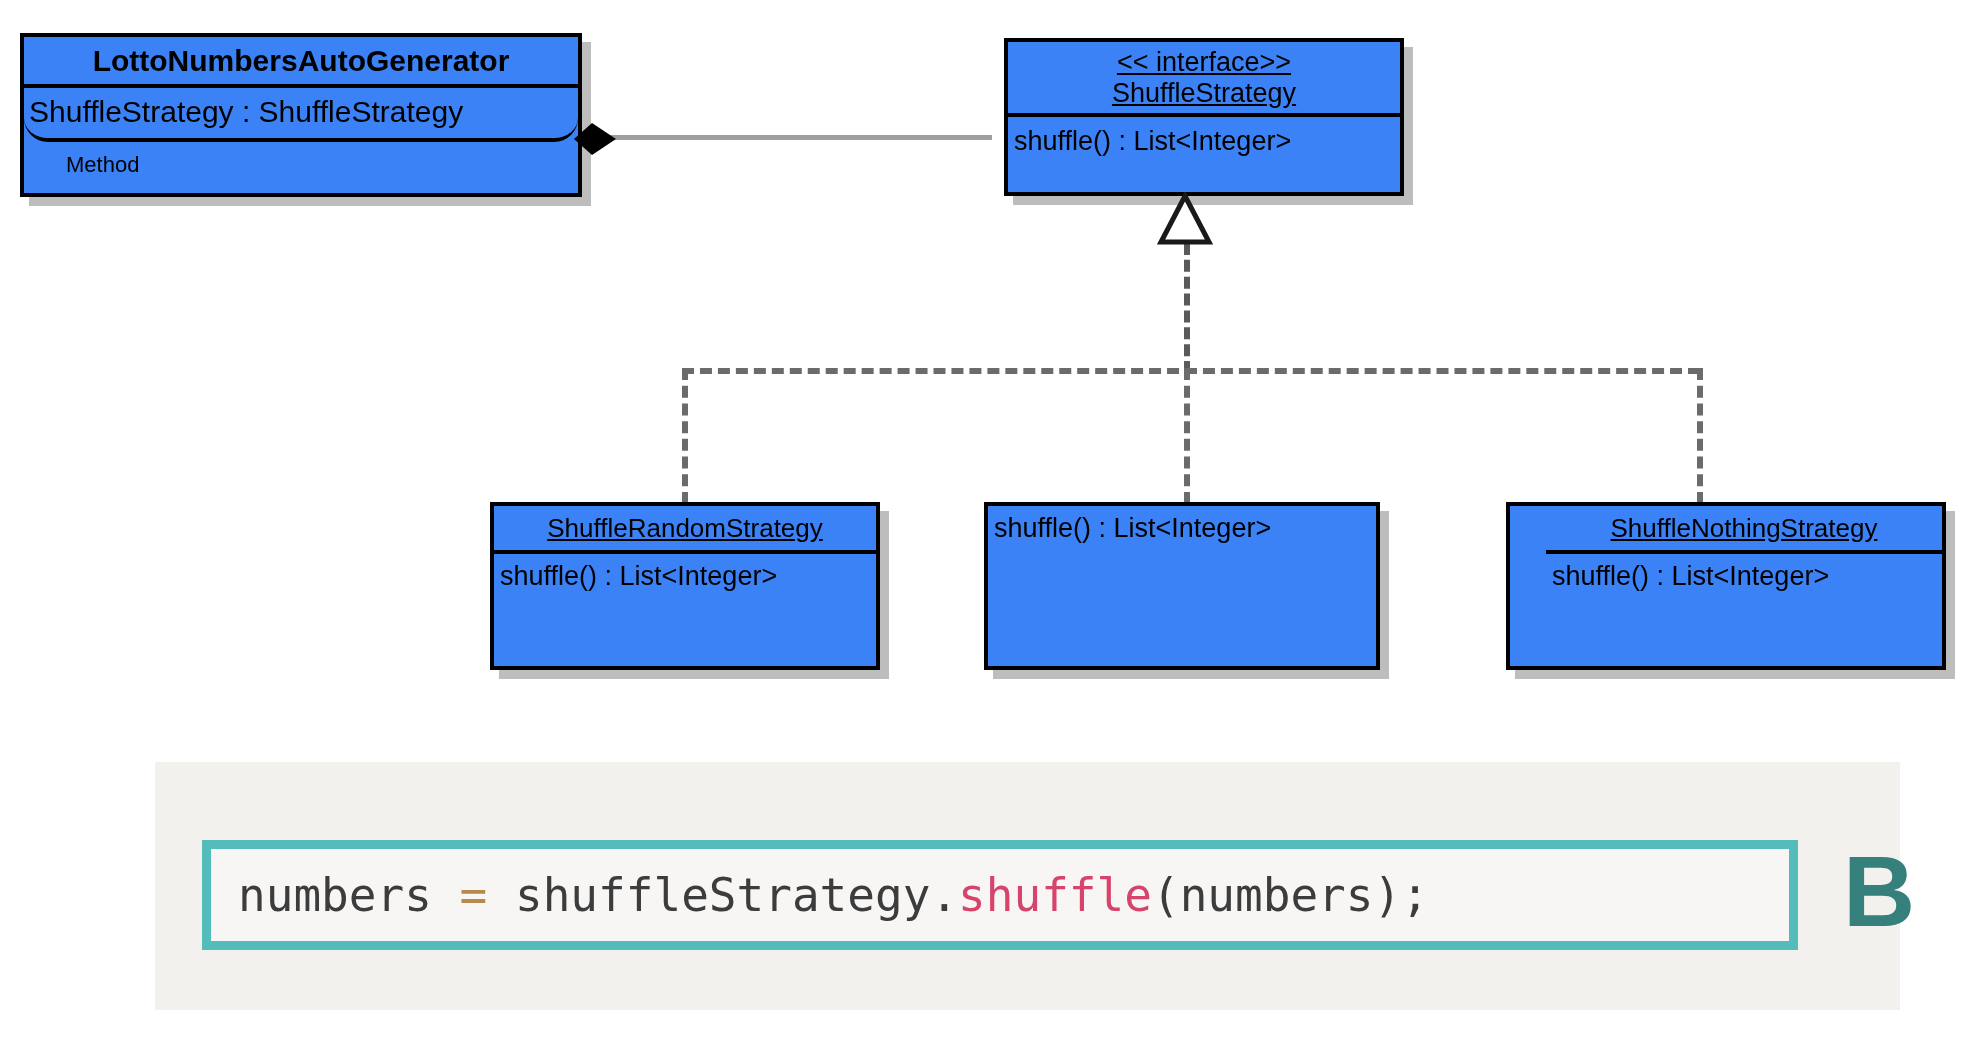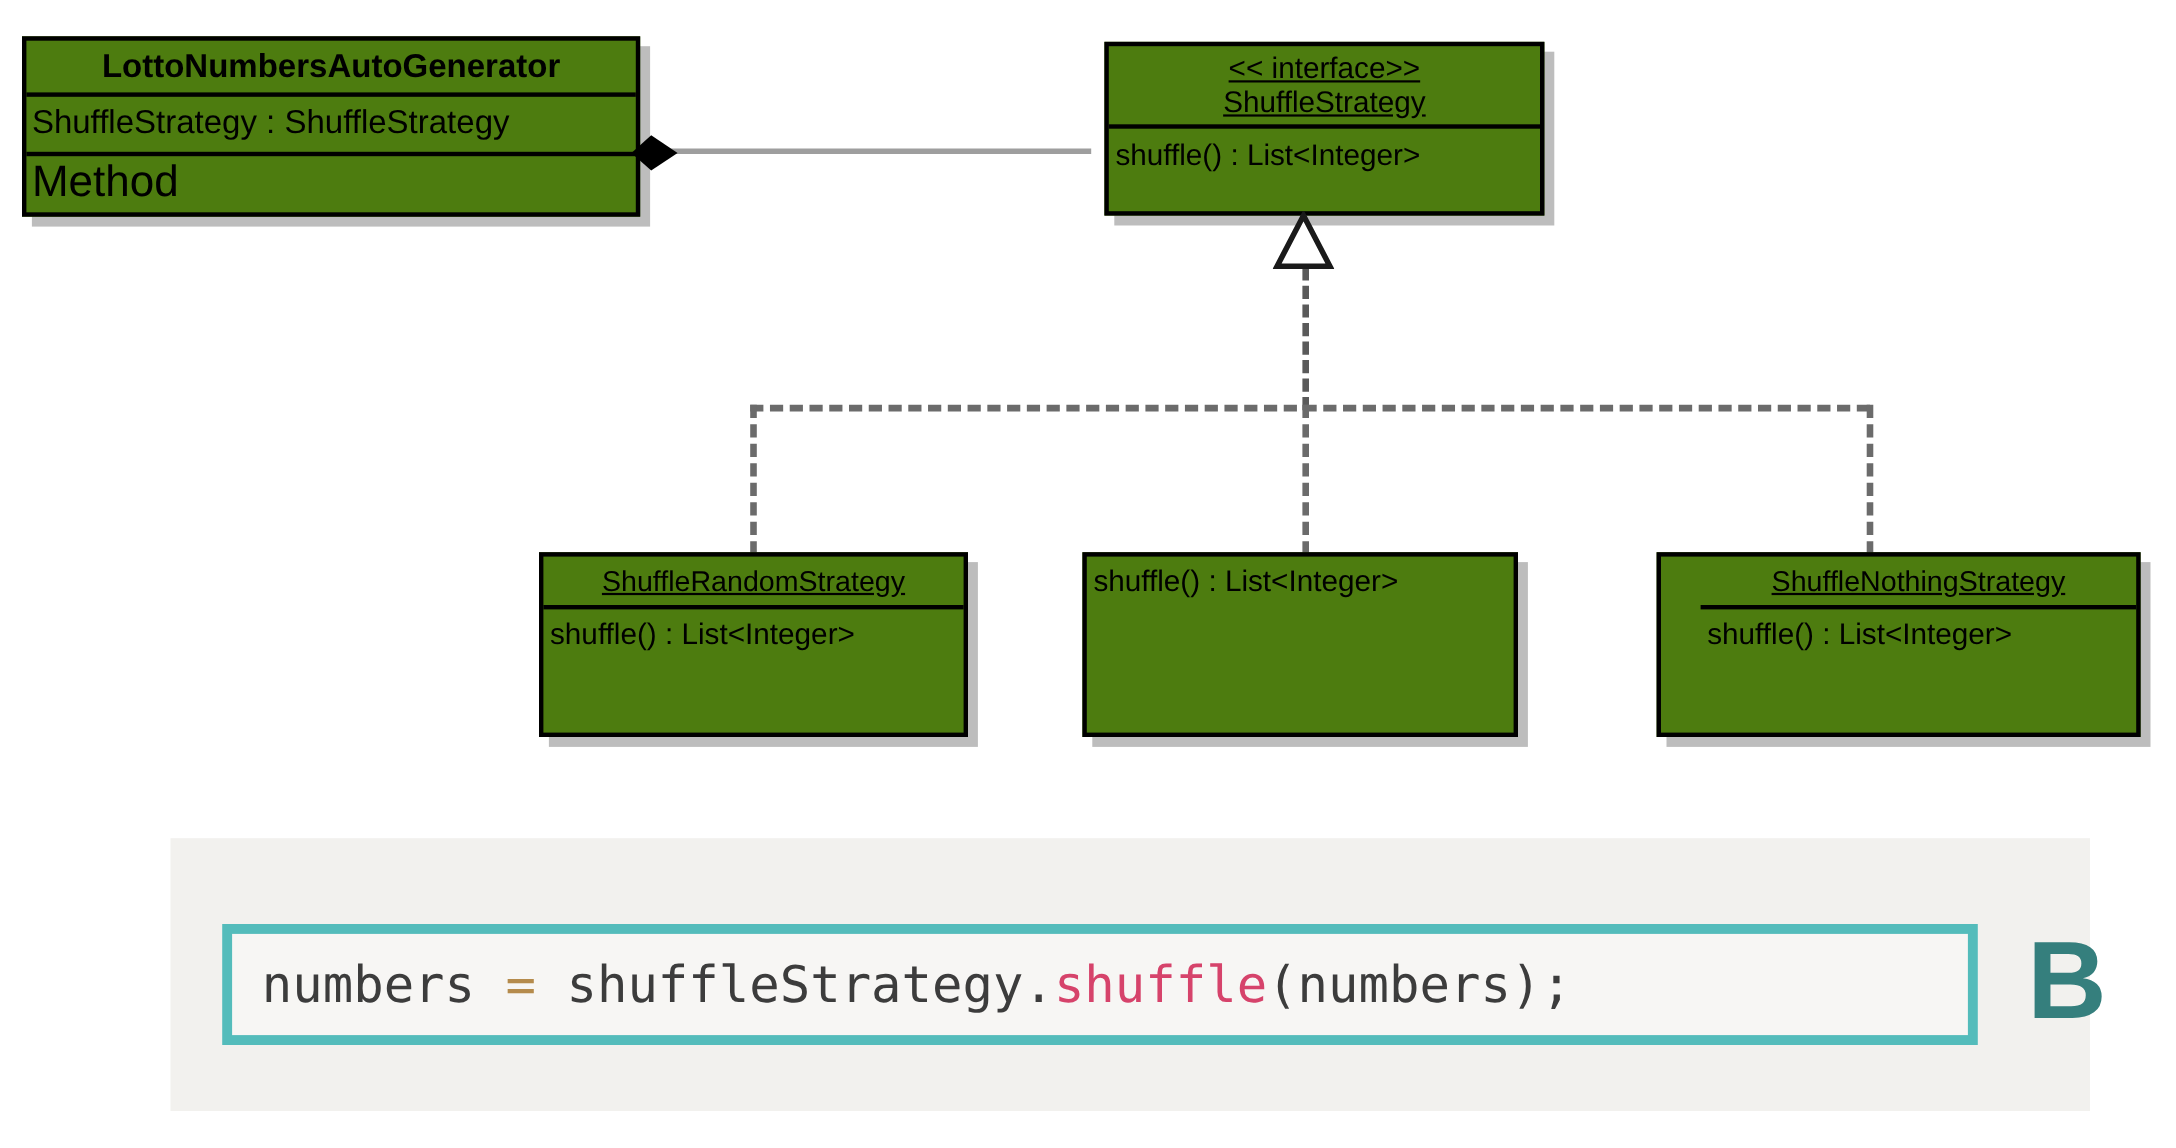--- a/index.html
+++ b/index.html
@@ -12,21 +12,21 @@
     height: 1044px;
     position: relative;
     overflow: hidden;
     font-family: "Liberation Sans", sans-serif;
     background: #ffffff;
   }
 
   
   .uml-box {
     position: absolute;
-    background: #4d7c0f;
+    background: #3b82f6;
     border: 4px solid #000000;
     box-sizing: border-box;
     box-shadow: 9px 9px 0 0 #bdbdbd;
     z-index: 5;
   }
   .uml-title {
     border-bottom: 4px solid #000000;
     text-align: center;
     color: #000000;
     white-space: nowrap;
@@ -67,26 +67,28 @@
   #box-lotto .uml-title {
     height: 47px;
     font-size: 30px;
     line-height: 43px;
   }
   #box-lotto .uml-attrs {
     height: 50px;
     font-size: 30px;
     line-height: 47px;
     padding-left: 5px;
+    border-radius: 24px;
   }
   #box-lotto .uml-methods {
     height: 59px;
-    font-size: 40px;
+    font-size: 22px;
     line-height: 46px;
     padding-left: 5px;
+    margin-left: 37px;
   }
 
   
   #box-interface {
     left: 988px;
     top: 38px;
     width: 400px;
     height: 158px;
     margin-left: 16px;
   }

